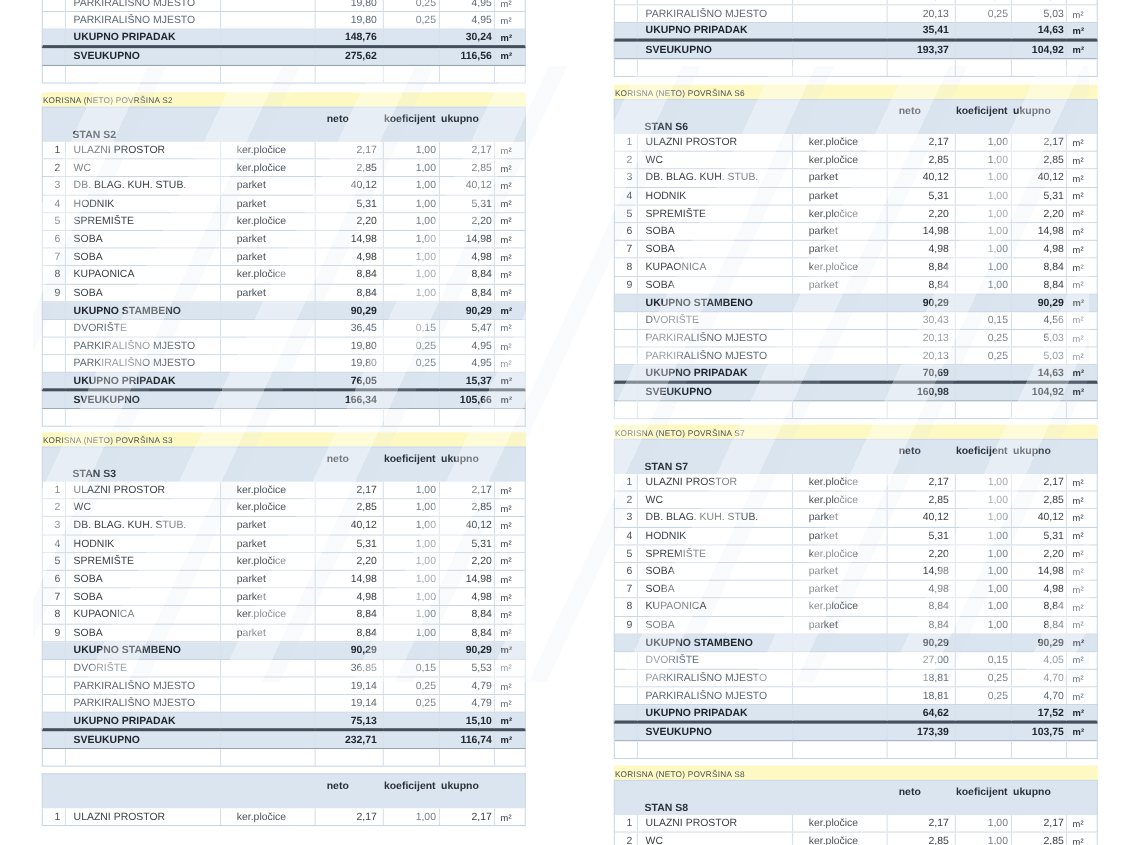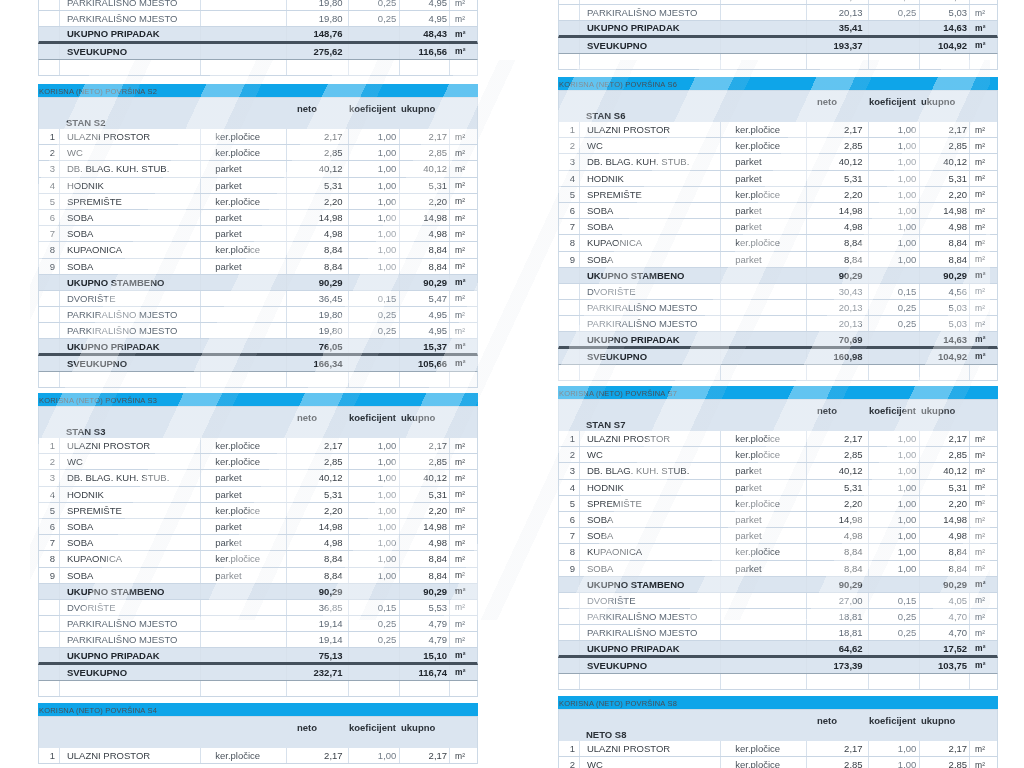--- a/index.html
+++ b/index.html
@@ -7,21 +7,21 @@
     width:1024px;height:768px;overflow:hidden;position:relative;
     background:#ffffff;
     font-family:"Liberation Sans","DejaVu Sans",sans-serif;
   }
   .page{position:absolute;inset:0;overflow:hidden;}
   .col{position:absolute;top:0;width:440px;}
   .block{position:absolute;left:0;width:440px;}
 
   
   .sec-title{
-    height:13px;box-sizing:border-box;background:#0ea5e9;
+    height:13px;box-sizing:border-box;background:#fef9c3;
     font-size:7.5px;letter-spacing:.2px;color:#474f57;
     padding:2.5px 0 0 1px;white-space:nowrap;
   }
 
   
   .thead{
     height:32px;box-sizing:border-box;background:#dbe5f0;
     border:1px solid #ccd9e6;border-bottom:none;
     font-size:9.5px;font-weight:bold;color:#2b3138;
   }
@@ -91,21 +91,21 @@
           <span class="c-koef">0,25</span>
           <span class="c-ukup">4,95</span>
           <span class="c-unit">m²</span>
         </div>
         <div class="row band pripadak">
           <span class="c-num"></span>
           <span class="c-label">UKUPNO PRIPADAK</span>
           <span class="c-mat"></span>
           <span class="c-neto">148,76</span>
           <span class="c-koef"></span>
-          <span class="c-ukup">48,43</span>
+          <span class="c-ukup">30,24</span>
           <span class="c-unit">m²</span>
         </div>
         <div class="row band grand">
           <span class="c-num"></span>
           <span class="c-label">SVEUKUPNO</span>
           <span class="c-mat"></span>
           <span class="c-neto">275,62</span>
           <span class="c-koef"></span>
           <span class="c-ukup">116,56</span>
           <span class="c-unit">m²</span>
@@ -432,21 +432,20 @@
           <span class="c-num"></span>
           <span class="c-label"></span>
           <span class="c-mat"></span>
           <span class="c-neto"></span>
           <span class="c-koef"></span>
           <span class="c-ukup"></span>
           <span class="c-unit"></span>
         </div>
       </div>
       <div class="block" style="top: 703px;">
-        <div class="sec-title">KORISNA (NETO) POVRŠINA S4</div>
         <div class="thead">
           <div class="hrow1">
             <span class="hsp1"></span>
             <span class="h-neto">neto</span>
             <span class="h-koef">koeficijent</span>
             <span class="h-ukup">ukupno</span>
           </div>
         </div>
         <div class="row">
           <span class="c-num">1</span>
@@ -829,21 +828,21 @@
         <div class="sec-title">KORISNA (NETO) POVRŠINA S8</div>
         <div class="thead">
           <div class="hrow1">
             <span class="hsp1"></span>
             <span class="h-neto">neto</span>
             <span class="h-koef">koeficijent</span>
             <span class="h-ukup">ukupno</span>
           </div>
           <div class="hrow2">
             <span class="hsp2"></span>
-            <span class="h-stan">NETO S8</span>
+            <span class="h-stan">STAN S8</span>
           </div>
         </div>
         <div class="row">
           <span class="c-num">1</span>
           <span class="c-label">ULAZNI PROSTOR</span>
           <span class="c-mat">ker.pločice</span>
           <span class="c-neto">2,17</span>
           <span class="c-koef">1,00</span>
           <span class="c-ukup">2,17</span>
           <span class="c-unit">m²</span>

